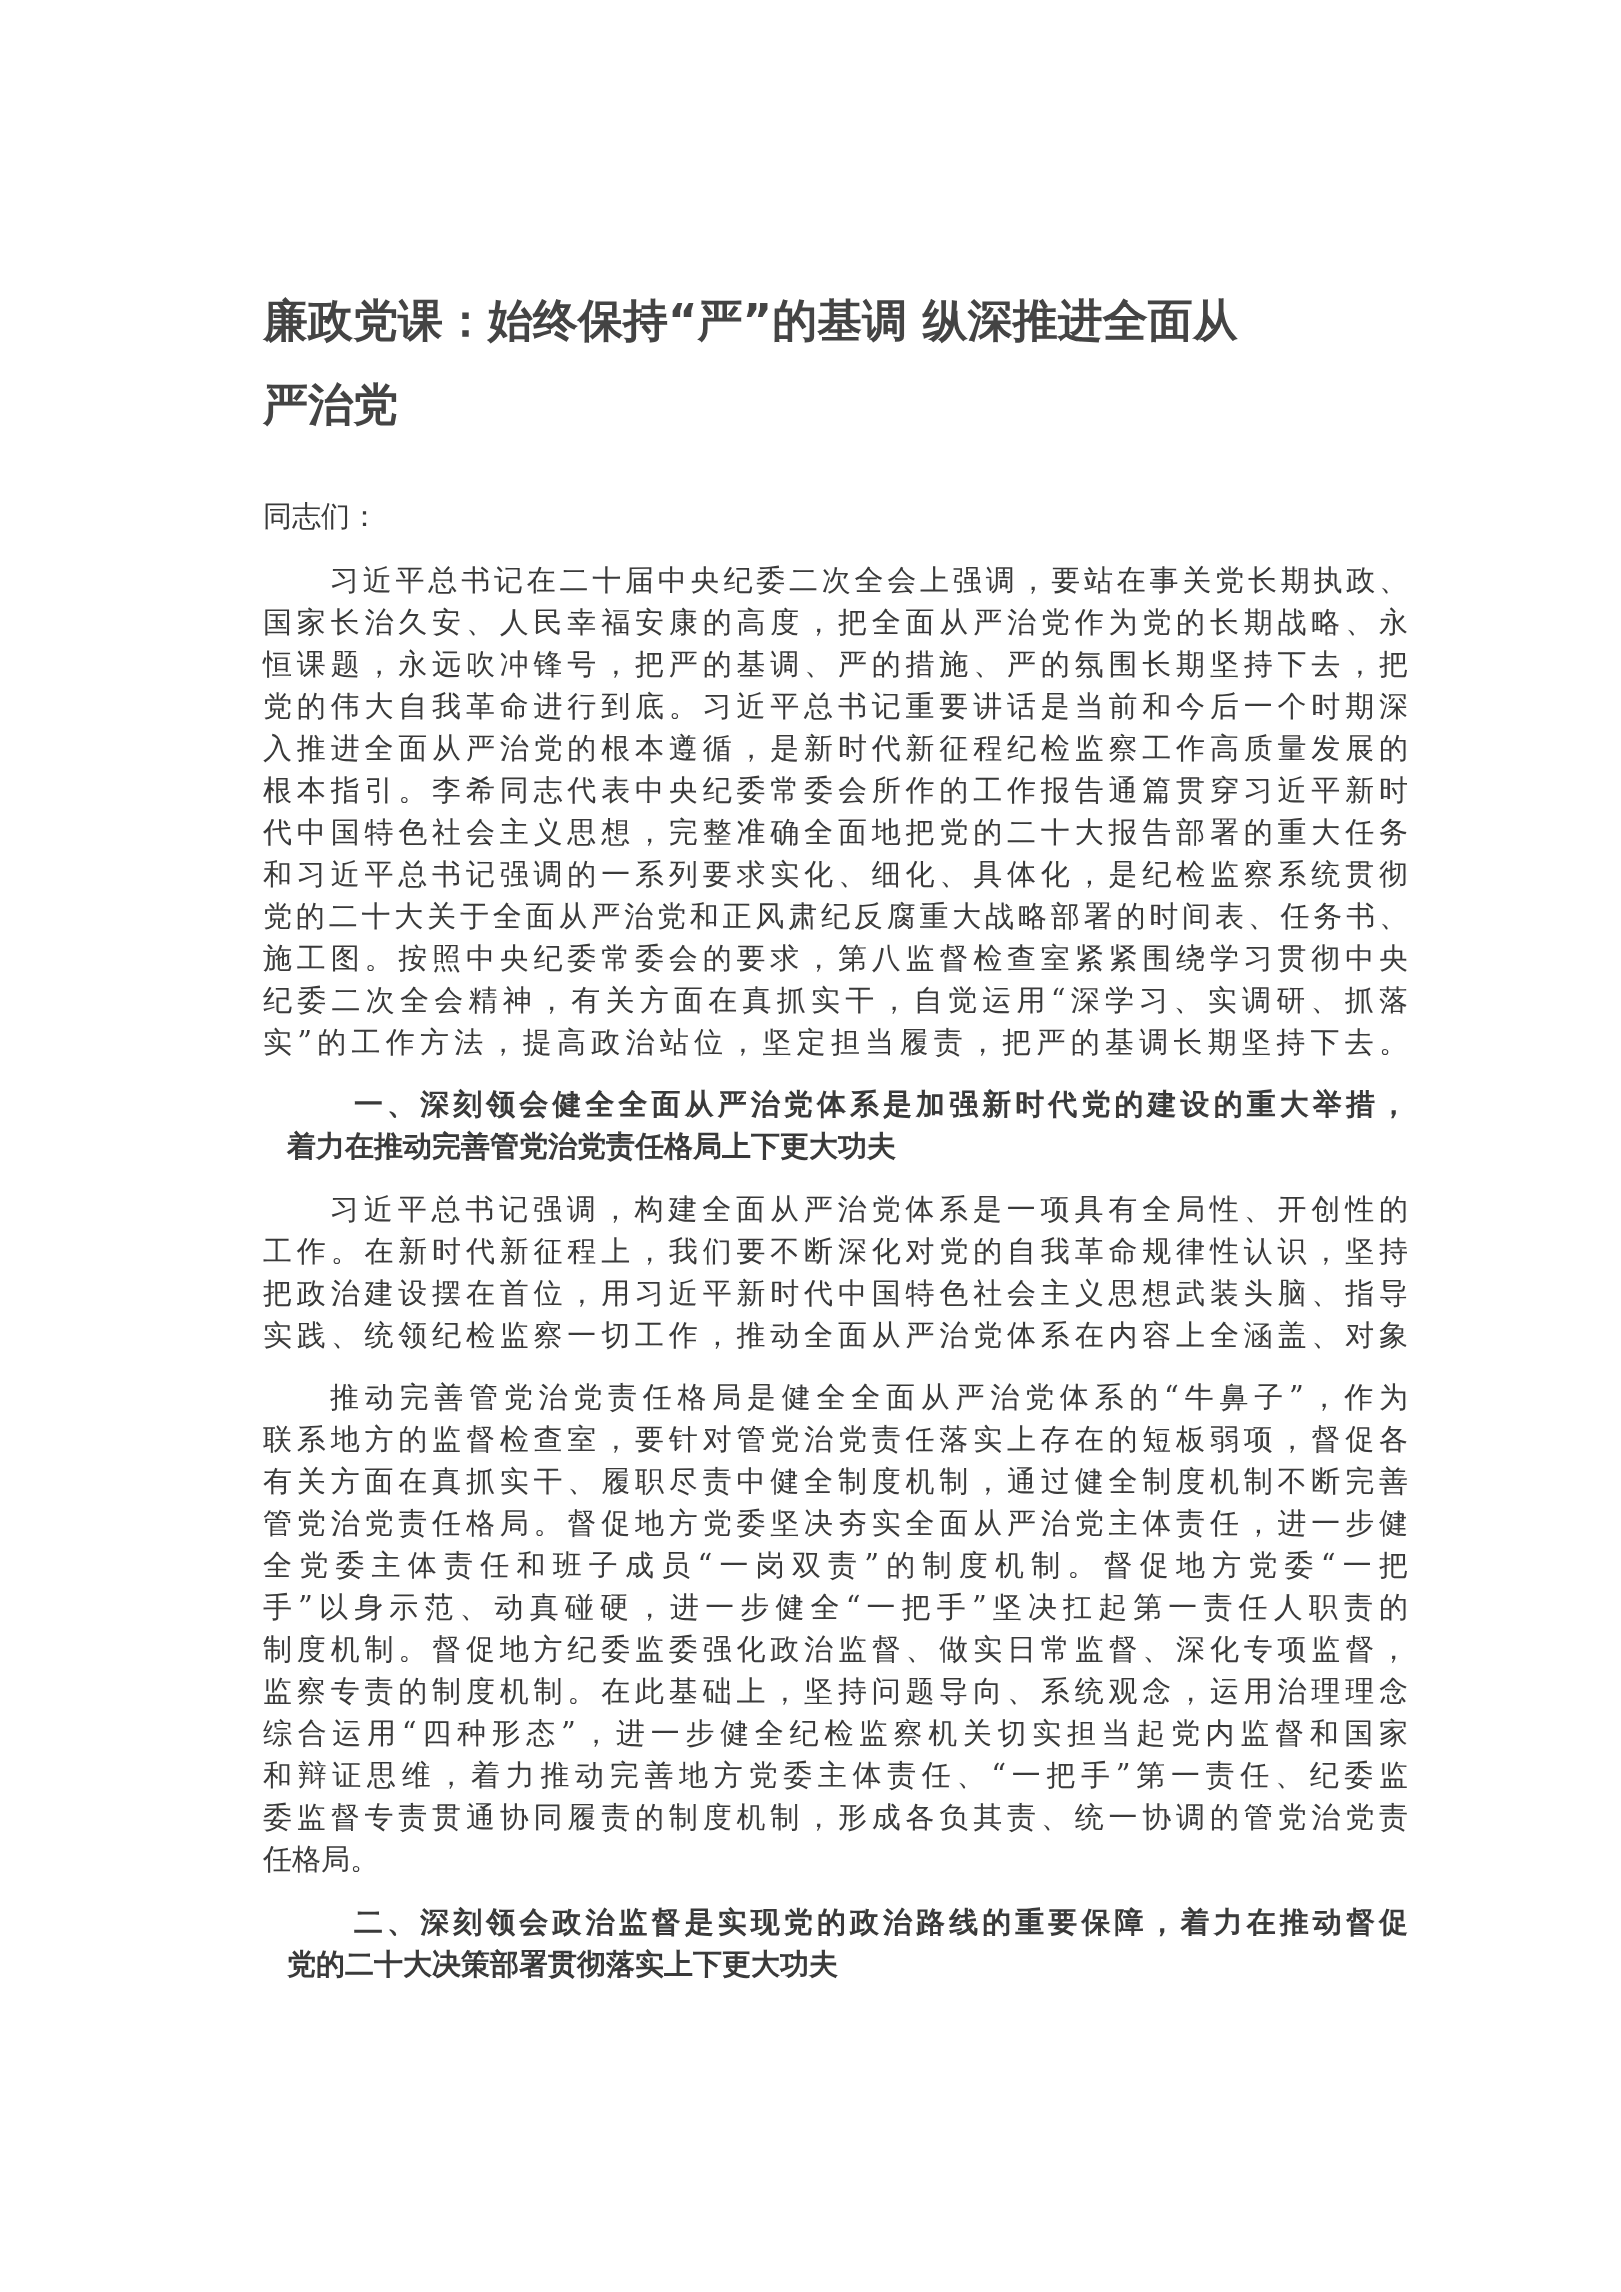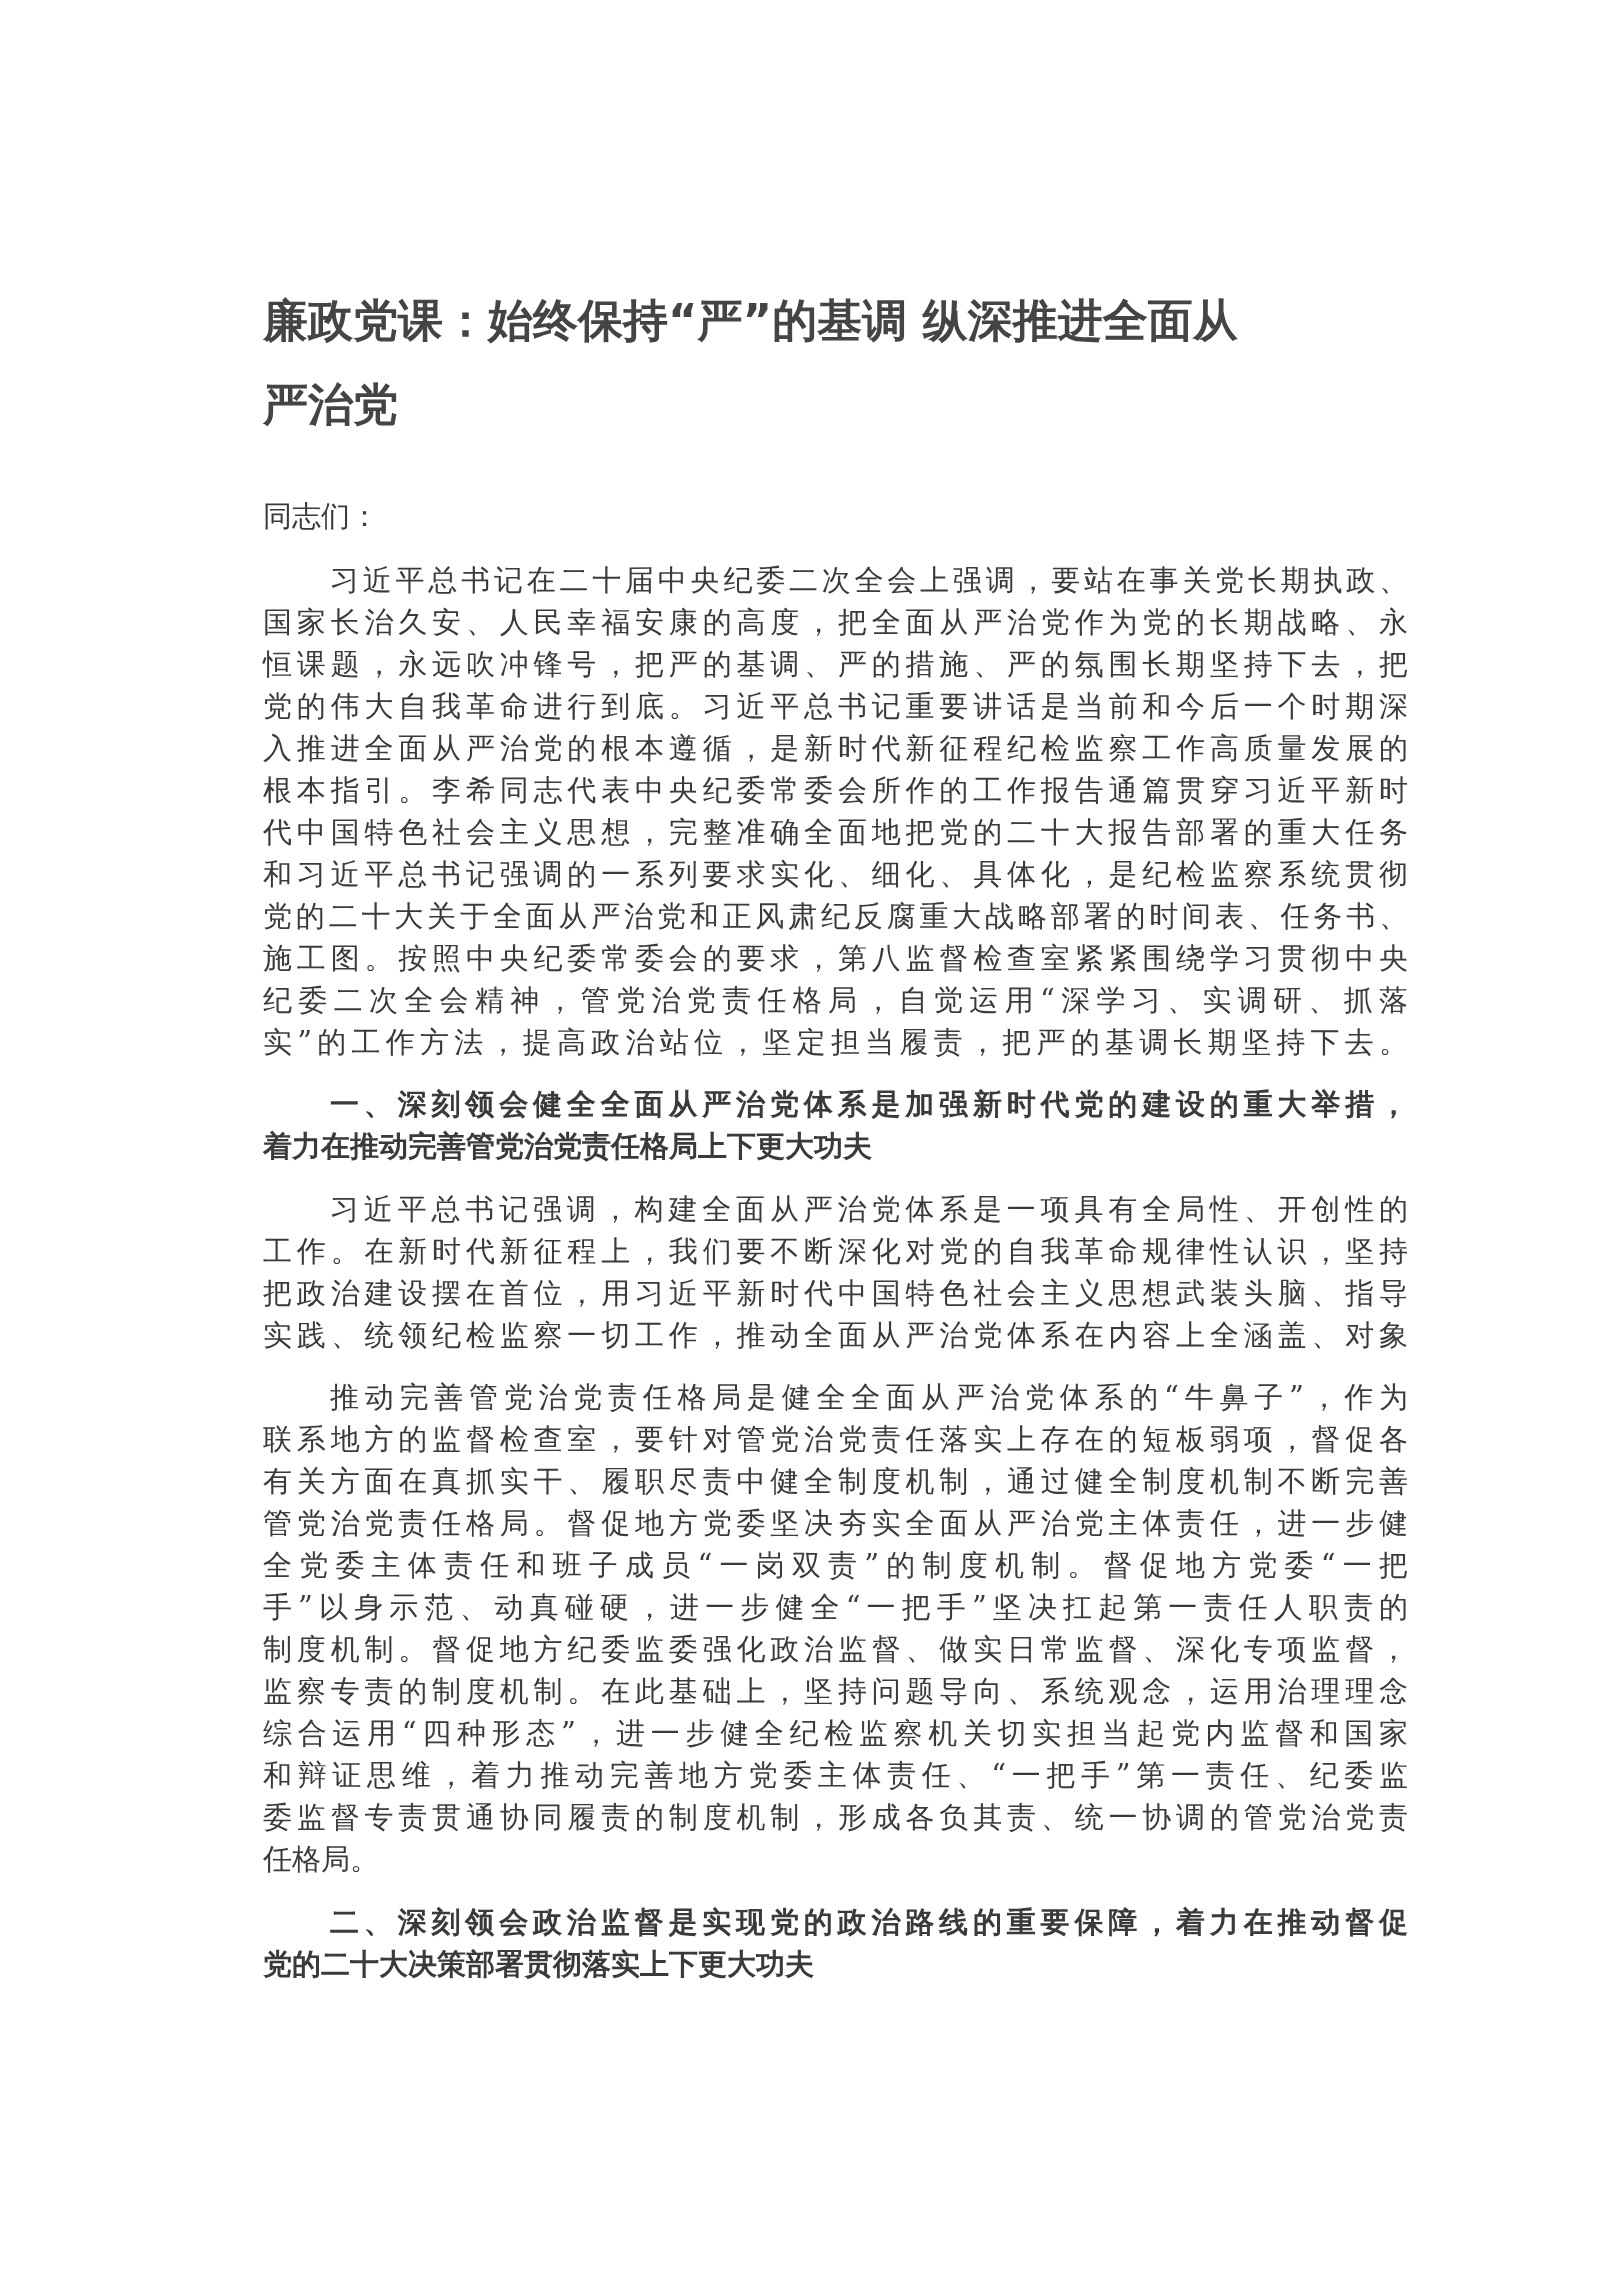--- a/index.html
+++ b/index.html
@@ -62,20 +62,21 @@
     .line.last {
       text-align-last: left;
     }
     .line.first {
       padding-left: 67px;
     }
     .heading {
       font-family: "DejaVu Sans", "Liberation Sans", sans-serif;
       font-weight: bold;
       color: #3a3a3a;
+      margin-left: 24px;
     }
   </style>
 </head>
 <body>
 
 <div class="page">
   <h1 class="title">
     <span class="tline">廉政党课：始终保持“严”的基调 纵深推进全面从</span>
     <span class="tline">严治党</span>
   </h1>
@@ -89,21 +90,21 @@
       <span class="line first">习近平总书记在二十届中央纪委二次全会上强调，要站在事关党长期执政、</span>
       <span class="line">国家长治久安、人民幸福安康的高度，把全面从严治党作为党的长期战略、永</span>
       <span class="line">恒课题，永远吹冲锋号，把严的基调、严的措施、严的氛围长期坚持下去，把</span>
       <span class="line">党的伟大自我革命进行到底。习近平总书记重要讲话是当前和今后一个时期深</span>
       <span class="line">入推进全面从严治党的根本遵循，是新时代新征程纪检监察工作高质量发展的</span>
       <span class="line">根本指引。李希同志代表中央纪委常委会所作的工作报告通篇贯穿习近平新时</span>
       <span class="line">代中国特色社会主义思想，完整准确全面地把党的二十大报告部署的重大任务</span>
       <span class="line">和习近平总书记强调的一系列要求实化、细化、具体化，是纪检监察系统贯彻</span>
       <span class="line">党的二十大关于全面从严治党和正风肃纪反腐重大战略部署的时间表、任务书、</span>
       <span class="line">施工图。按照中央纪委常委会的要求，第八监督检查室紧紧围绕学习贯彻中央</span>
-      <span class="line">纪委二次全会精神，管党治党责任格局，自觉运用“深学习、实调研、抓落</span>
+      <span class="line">纪委二次全会精神，有关方面在真抓实干，自觉运用“深学习、实调研、抓落</span>
       <span class="line">实”的工作方法，提高政治站位，坚定担当履责，把严的基调长期坚持下去。</span>
     </p>
 
     <p class="para heading">
       <span class="line first">一、深刻领会健全全面从严治党体系是加强新时代党的建设的重大举措，</span>
       <span class="line last">着力在推动完善管党治党责任格局上下更大功夫</span>
     </p>
 
     <p class="para">
       <span class="line first">习近平总书记强调，构建全面从严治党体系是一项具有全局性、开创性的</span>

